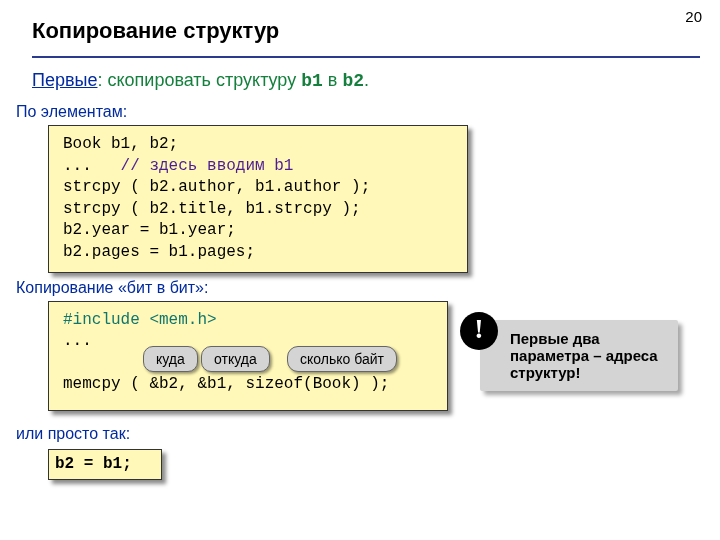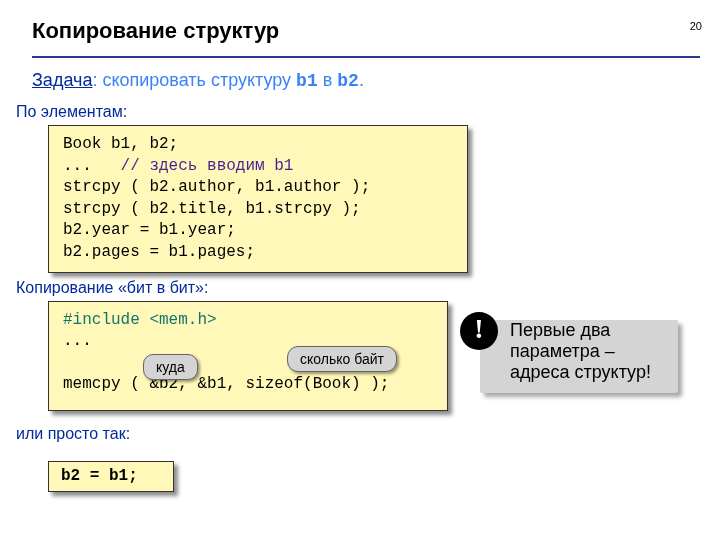--- a/index.html
+++ b/index.html
@@ -7,43 +7,43 @@
     padding: 0;
     width: 720px;
     height: 540px;
     background: #fff;
     font-family: Arial, Helvetica, sans-serif;
     position: relative;
     overflow: hidden;
   }
   .page-number {
     position: absolute;
-    top: 20px;
+    top: 8px;
     right: 18px;
-    font-size: 11px;
+    font-size: 15px;
     color: #000;
   }
   .title {
     font-size: 22px;
     font-weight: bold;
     color: #000;
     padding: 18px 0 12px 32px;
   }
   .title-underline {
     margin: 0 20px 10px 32px;
     border-bottom: 2px solid #2a3a8f;
   }
   .task-line {
     padding: 2px 0 8px 32px;
     font-size: 18px;
     color: #002a9e;
   }
   .task-line .underline { text-decoration: underline; }
   .task-line .mono { font-family: "Courier New", monospace; font-weight: bold; }
-  .task-line .black { color: #3b82f6; }
+  .task-line .black { color: #15803d; }
   .section-label {
     padding-left: 16px;
     font-size: 16px;
     color: #002a9e;
     margin: 4px 0 4px 0;
   }
   .code-box {
     position: relative;
     margin: 0 0 6px 48px;
     background: #fff8b8;
@@ -53,39 +53,39 @@
     font-size: 16px;
     line-height: 1.35;
     padding: 8px 14px;
     white-space: pre;
   }
   .code-box .comment { color: #4c1d95; }
   .code-box .directive { color: #0f766e; }
 
   .code1 { width: 390px; }
   .code2 { width: 370px; height: 92px; }
-  .code3 { width: 100px; display: inline-block; padding: 4px 12px; font-weight: bold; margin-top: 12px; }
+  .code3 { width: 100px; display: inline-block; padding: 4px 6px; font-weight: bold; }
 
   .callout-wrap {
     position: absolute;
     left: 460px;
     top: 312px;
     width: 232px;
   }
   .callout-box {
     position: absolute;
     left: 20px;
     top: 8px;
     width: 198px;
     background: #d4d4d4;
     border-radius: 2px;
     box-shadow: 4px 4px 4px rgba(0,0,0,0.35);
-    padding: 0 12px 10px 30px;
-    font-size: 18px;
-    font-weight: normal;
+    padding: 10px 12px 10px 30px;
+    font-size: 15px;
+    font-weight: bold;
     color: #000;
     box-sizing: border-box;
   }
   .callout-badge {
     position: absolute;
     left: 0;
     top: 0;
     width: 38px;
     height: 38px;
     background: #000;
@@ -117,39 +117,40 @@
 <body>
 
 
 
 <div class="page-number">20</div>
 
 <div class="title">Копирование структур</div>
 <div class="title-underline"></div>
 
 <div class="task-line">
-  <span class="underline">Задача</span><span class="black">: скопировать структуру </span><span class="mono black">b1</span><span class="black"> в </span><span class="mono black">b2</span><span class="black">.</span>
+  <span class="underline">Первые</span><span class="black">: скопировать структуру </span><span class="mono black">b1</span><span class="black"> в </span><span class="mono black">b2</span><span class="black">.</span>
 </div>
 
 <div class="section-label">По элементам:</div>
 
 <div class="code-box code1"><span>Book b1, b2;</span>
 <span>...   </span><span class="comment">// здесь вводим b1</span>
 <span>strcpy ( b2.author, b1.author );</span>
 <span>strcpy ( b2.title, b1.strcpy );</span>
 <span>b2.year = b1.year;</span>
 <span>b2.pages = b1.pages;</span></div>
 
 <div class="section-label">Копирование «бит в бит»:</div>
 
 <div class="code-box code2"><span class="directive">#include &lt;mem.h&gt;</span>
 <span>...</span>
 
 <span>memcpy ( &amp;b2, &amp;b1, sizeof(Book) );</span>
-  <div class="param-tag" style="left:94px; top:44px;margin-top:8px;">куда</div>
+  <div class="param-tag" style="left:94px; top:44px;">куда</div>
+  <div class="param-tag" style="left:152px; top:44px;">откуда</div>
   <div class="param-tag" style="left:238px; top:44px;border-radius:11px;">сколько байт</div>
 </div>
 
 <div class="callout-wrap">
   <div class="callout-box">Первые два параметра – адреса структур!</div>
   <div class="callout-badge">!</div>
 </div>
 
 <div class="section-label simple">или просто так:</div>
 

